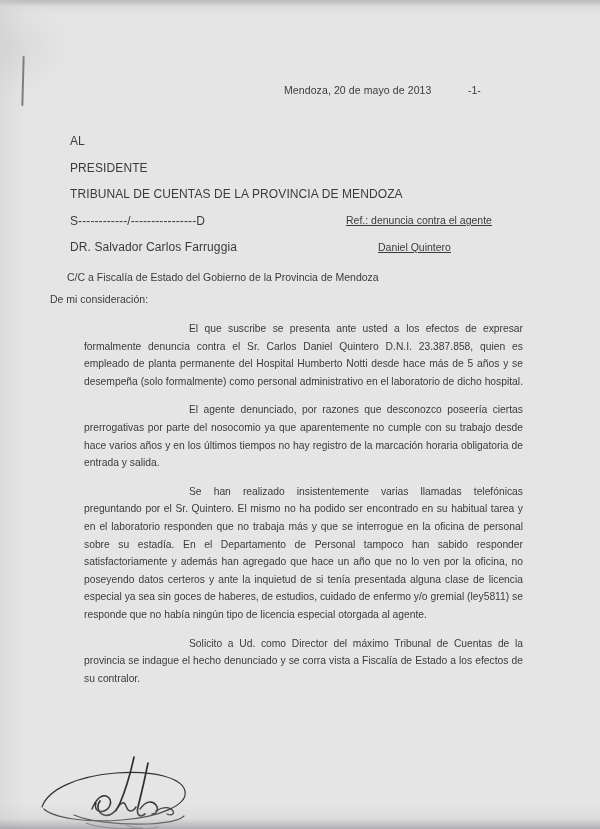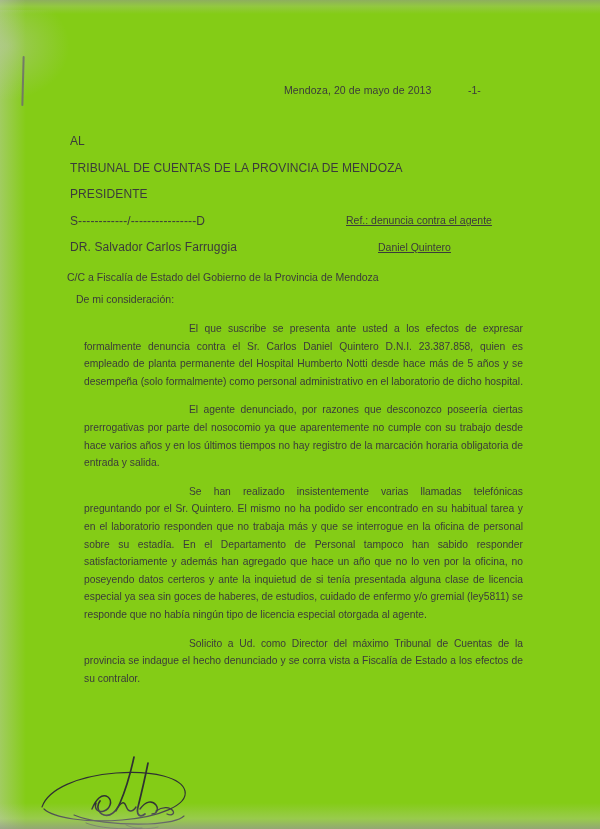--- a/index.html
+++ b/index.html
@@ -7,21 +7,21 @@
     padding: 0;
     background: #ffffff;
   }
   body {
     font-family: "Liberation Sans", sans-serif;
   }
   .page {
     position: relative;
     width: 600px;
     height: 829px;
-    background: #84cc16;
+    background: #e5e5e5;
     overflow: hidden;
     color: #3b3b3b;
   }
   
   .scan-shadow-top {
     position: absolute;
     top: 0; left: 0;
     width: 600px; height: 14px;
     background: linear-gradient(to bottom, rgba(150,150,152,0.55) 0%, rgba(190,190,192,0.25) 45%, rgba(255,255,255,0) 100%);
     pointer-events: none;
@@ -98,21 +98,21 @@
   }
   .cc-line {
     position: absolute;
     left: 67px;
     top: 271px;
     font-size: 10.5px;
     white-space: nowrap;
   }
   .salutation {
     position: absolute;
-    left: 76px;
+    left: 50px;
     top: 293px;
     font-size: 10.5px;
   }
   .body {
     position: absolute;
     left: 68px;
     top: 320px;
     width: 455px;
     font-size: 10.3px;
     line-height: 17.6px;
@@ -146,22 +146,22 @@
   <div class="scan-shadow-top"></div>
   <div class="scan-shadow-left"></div>
   <div class="scan-smudge"></div>
   <div class="margin-mark"></div>
 
   <div class="datestamp">Mendoza, 20 de mayo de 2013</div>
   <div class="page-number">-1-</div>
 
   <div class="addressee">
     <div class="line">AL</div>
+    <div class="line">PRESIDENTE</div>
     <div class="line">TRIBUNAL DE CUENTAS DE LA PROVINCIA DE MENDOZA</div>
-    <div class="line">PRESIDENTE</div>
     <div class="line">S------------/----------------D</div>
     <div class="line">DR. Salvador Carlos Farruggia</div>
   </div>
 
   <div class="ref-block">
     <div>Ref.: denuncia contra el agente</div>
     <div class="ref-name">Daniel Quintero</div>
   </div>
 
   <div class="cc-line">C/C a Fiscalía de Estado del Gobierno de la Provincia de Mendoza</div>

